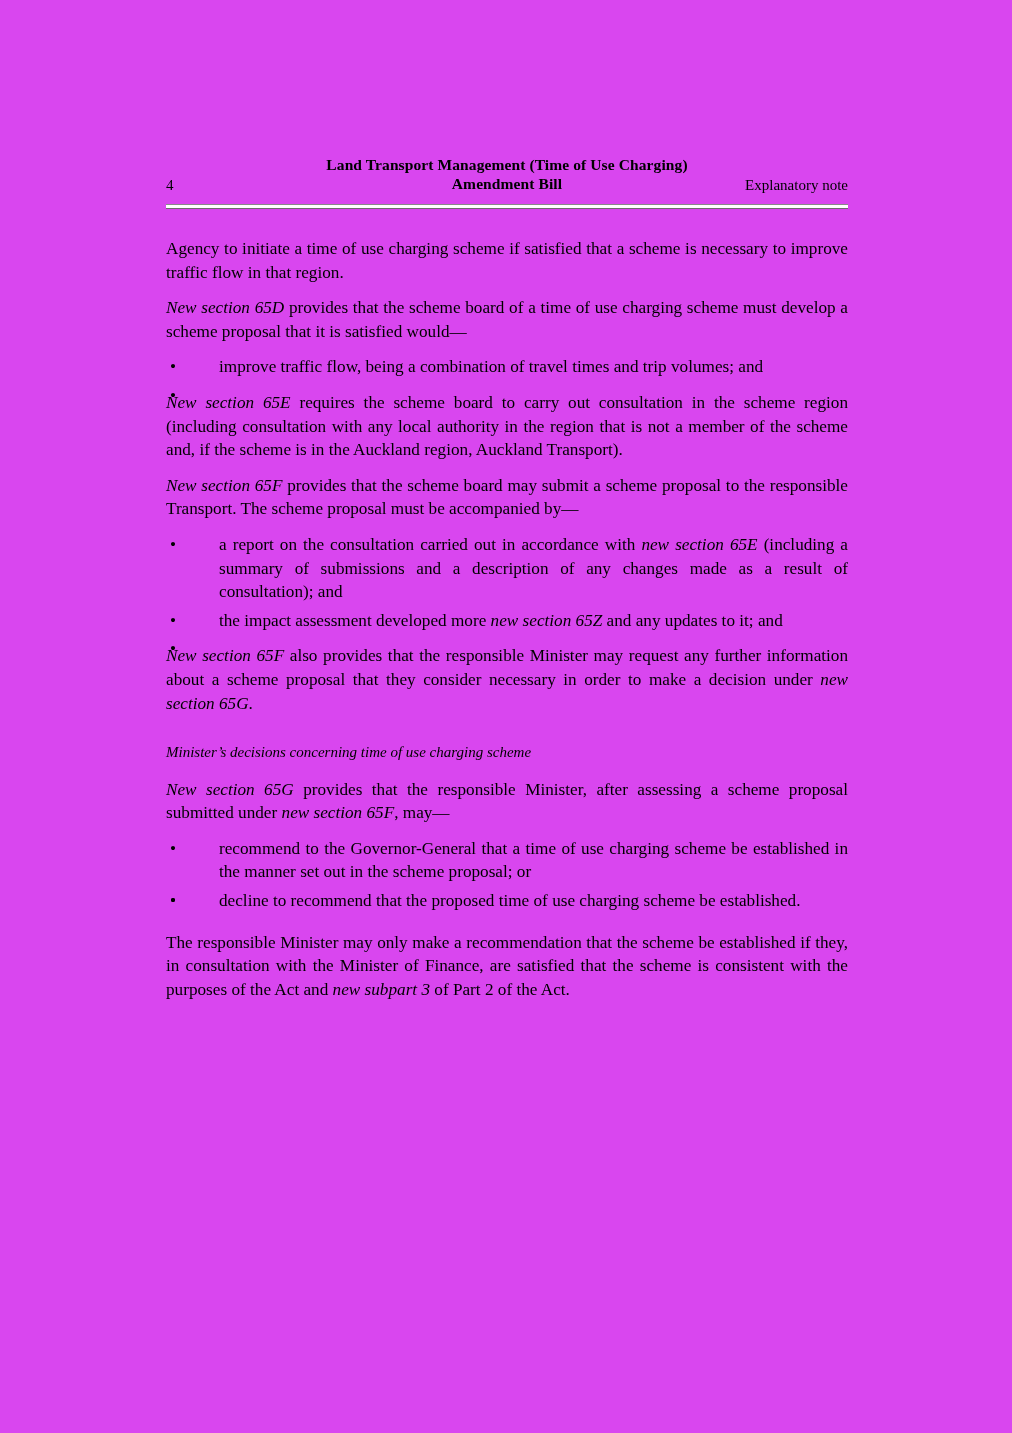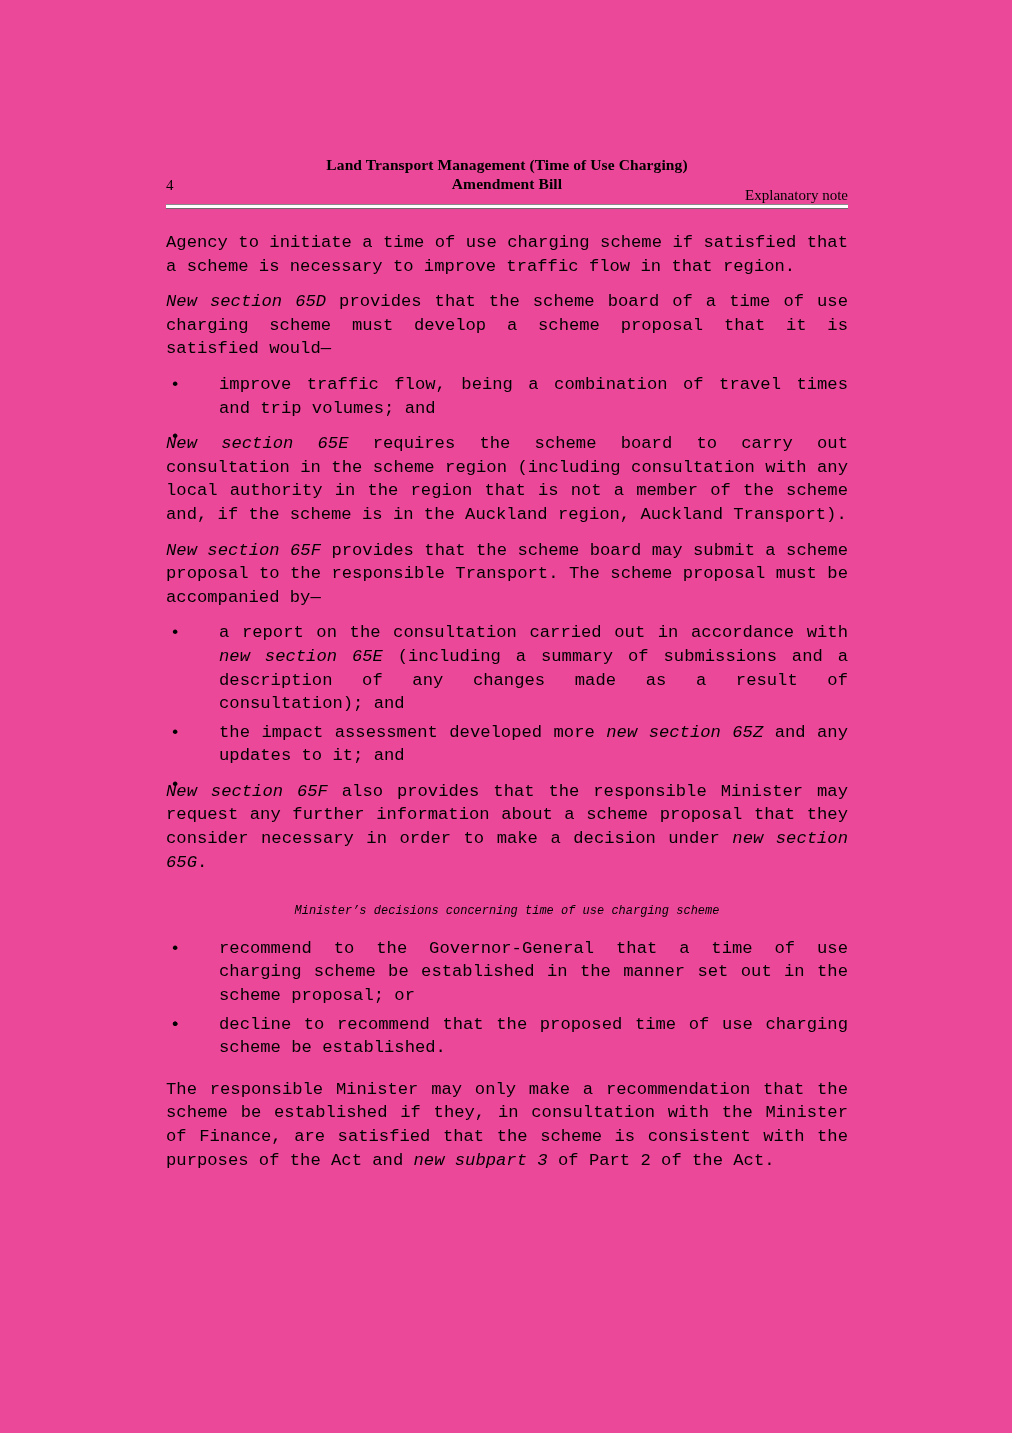--- a/index.html
+++ b/index.html
@@ -13,21 +13,21 @@
     font-family: "Liberation Serif", "DejaVu Serif", serif;
     color: #000000;
     position: relative;
     overflow: hidden;
   }
   .page {
     position: absolute;
     left: 0; top: 0;
     width: 1012px;
     height: 1433px;
-    background: #ec4899;
+    background: #d946ef;
   }
   .content {
     position: absolute;
     left: 166px;
     top: 155px;
     width: 682px;
   }
 
   
   .header {
@@ -47,37 +47,36 @@
   .page-number {
     position: absolute;
     left: 0;
     top: 21px;
     font-size: 15px;
     line-height: 19px;
   }
   .header-side {
     position: absolute;
     right: 0;
-    top: 31px;
+    top: 21px;
     font-size: 15px;
     line-height: 19px;
   }
   .header-rule {
     margin-top: 3px;
     width: 682px;
     height: 3px;
     border-top: 1px solid #8a8a8a;
     border-bottom: 1px solid #6d6d6d;
     background: #ffffff;
   }
 
   
   .body-text {
-    margin-top: 22px;
-    font-family: Liberation Mono, monospace;
+    margin-top: 28px;
   }
   p.para {
     margin: 0 0 12px 0;
     font-size: 17.2px;
     line-height: 23.6px;
     text-align: justify;
     text-justify: inter-word;
     hyphens: manual;
   }
   .it {
@@ -102,23 +101,22 @@
   }
   ul.bullets li .bullet {
     position: absolute;
     left: 4px;
     top: 0;
     font-size: 17.2px;
     line-height: 23.6px;
   }
   .section-heading {
     margin: 26px 0 13px 0;
-    text-align: center;
     font-style: italic;
-    font-size: 12px;
+    font-size: 15px;
     line-height: 23.6px;
   }
   .block-gap {
     height: 6px;
   }
 </style>
 </head>
 <body>
 
 <div class="page">
@@ -176,20 +174,23 @@
           <span class="bullet">•</span>
         </li>
       </ul>
 
       <p class="para">
         <span class="it">New section 65F</span><span> also provides that the responsible Minister may request any further information about a scheme proposal that they consider necessary in order to make a decision under </span><span class="it">new section 65G</span><span>.</span>
       </p>
 
       <div class="section-heading">Minister’s decisions concerning time of use charging scheme</div>
 
+      <p class="para">
+        <span class="it">New section 65G</span><span> provides that the responsible Minister, after assessing a scheme proposal submitted under </span><span class="it">new section 65F</span><span>, may—</span>
+      </p>
 
       <ul class="bullets">
         <li>
           <span class="bullet">•</span>
           <span>recommend to the Governor-General that a time of use charging scheme be established in the manner set out in the scheme proposal; or</span>
         </li>
         <li>
           <span class="bullet">•</span>
         </li>
         <li>

